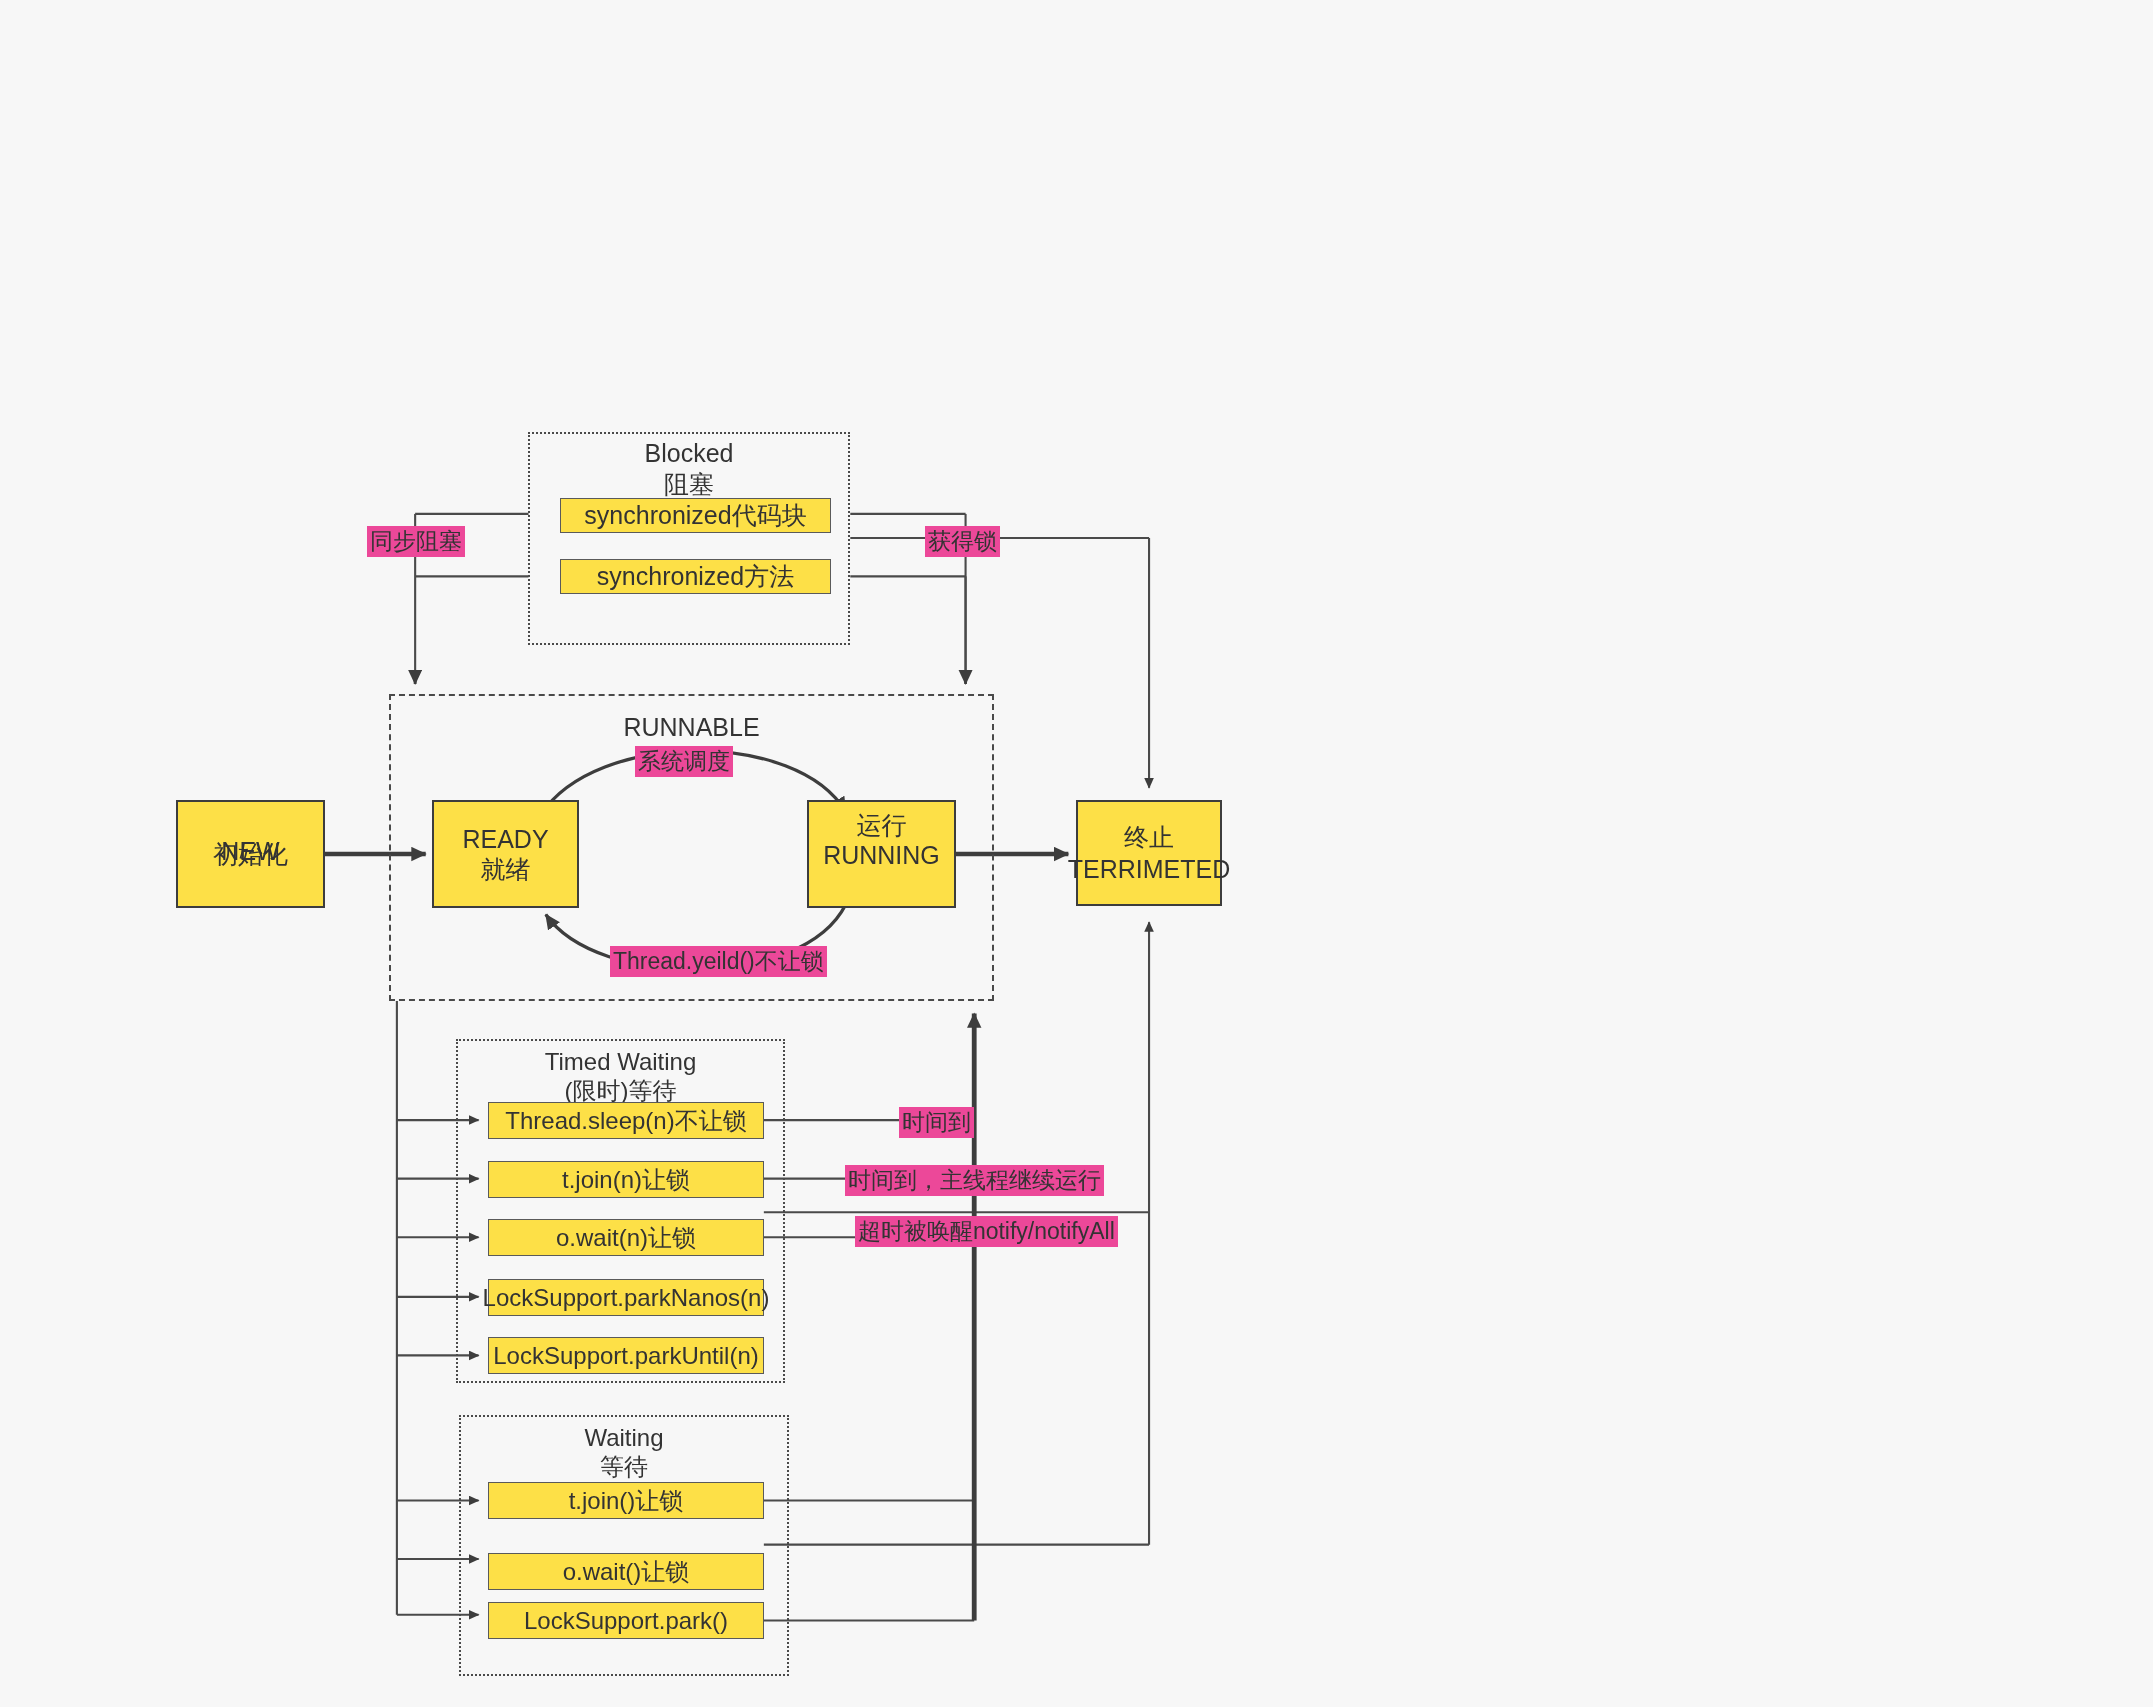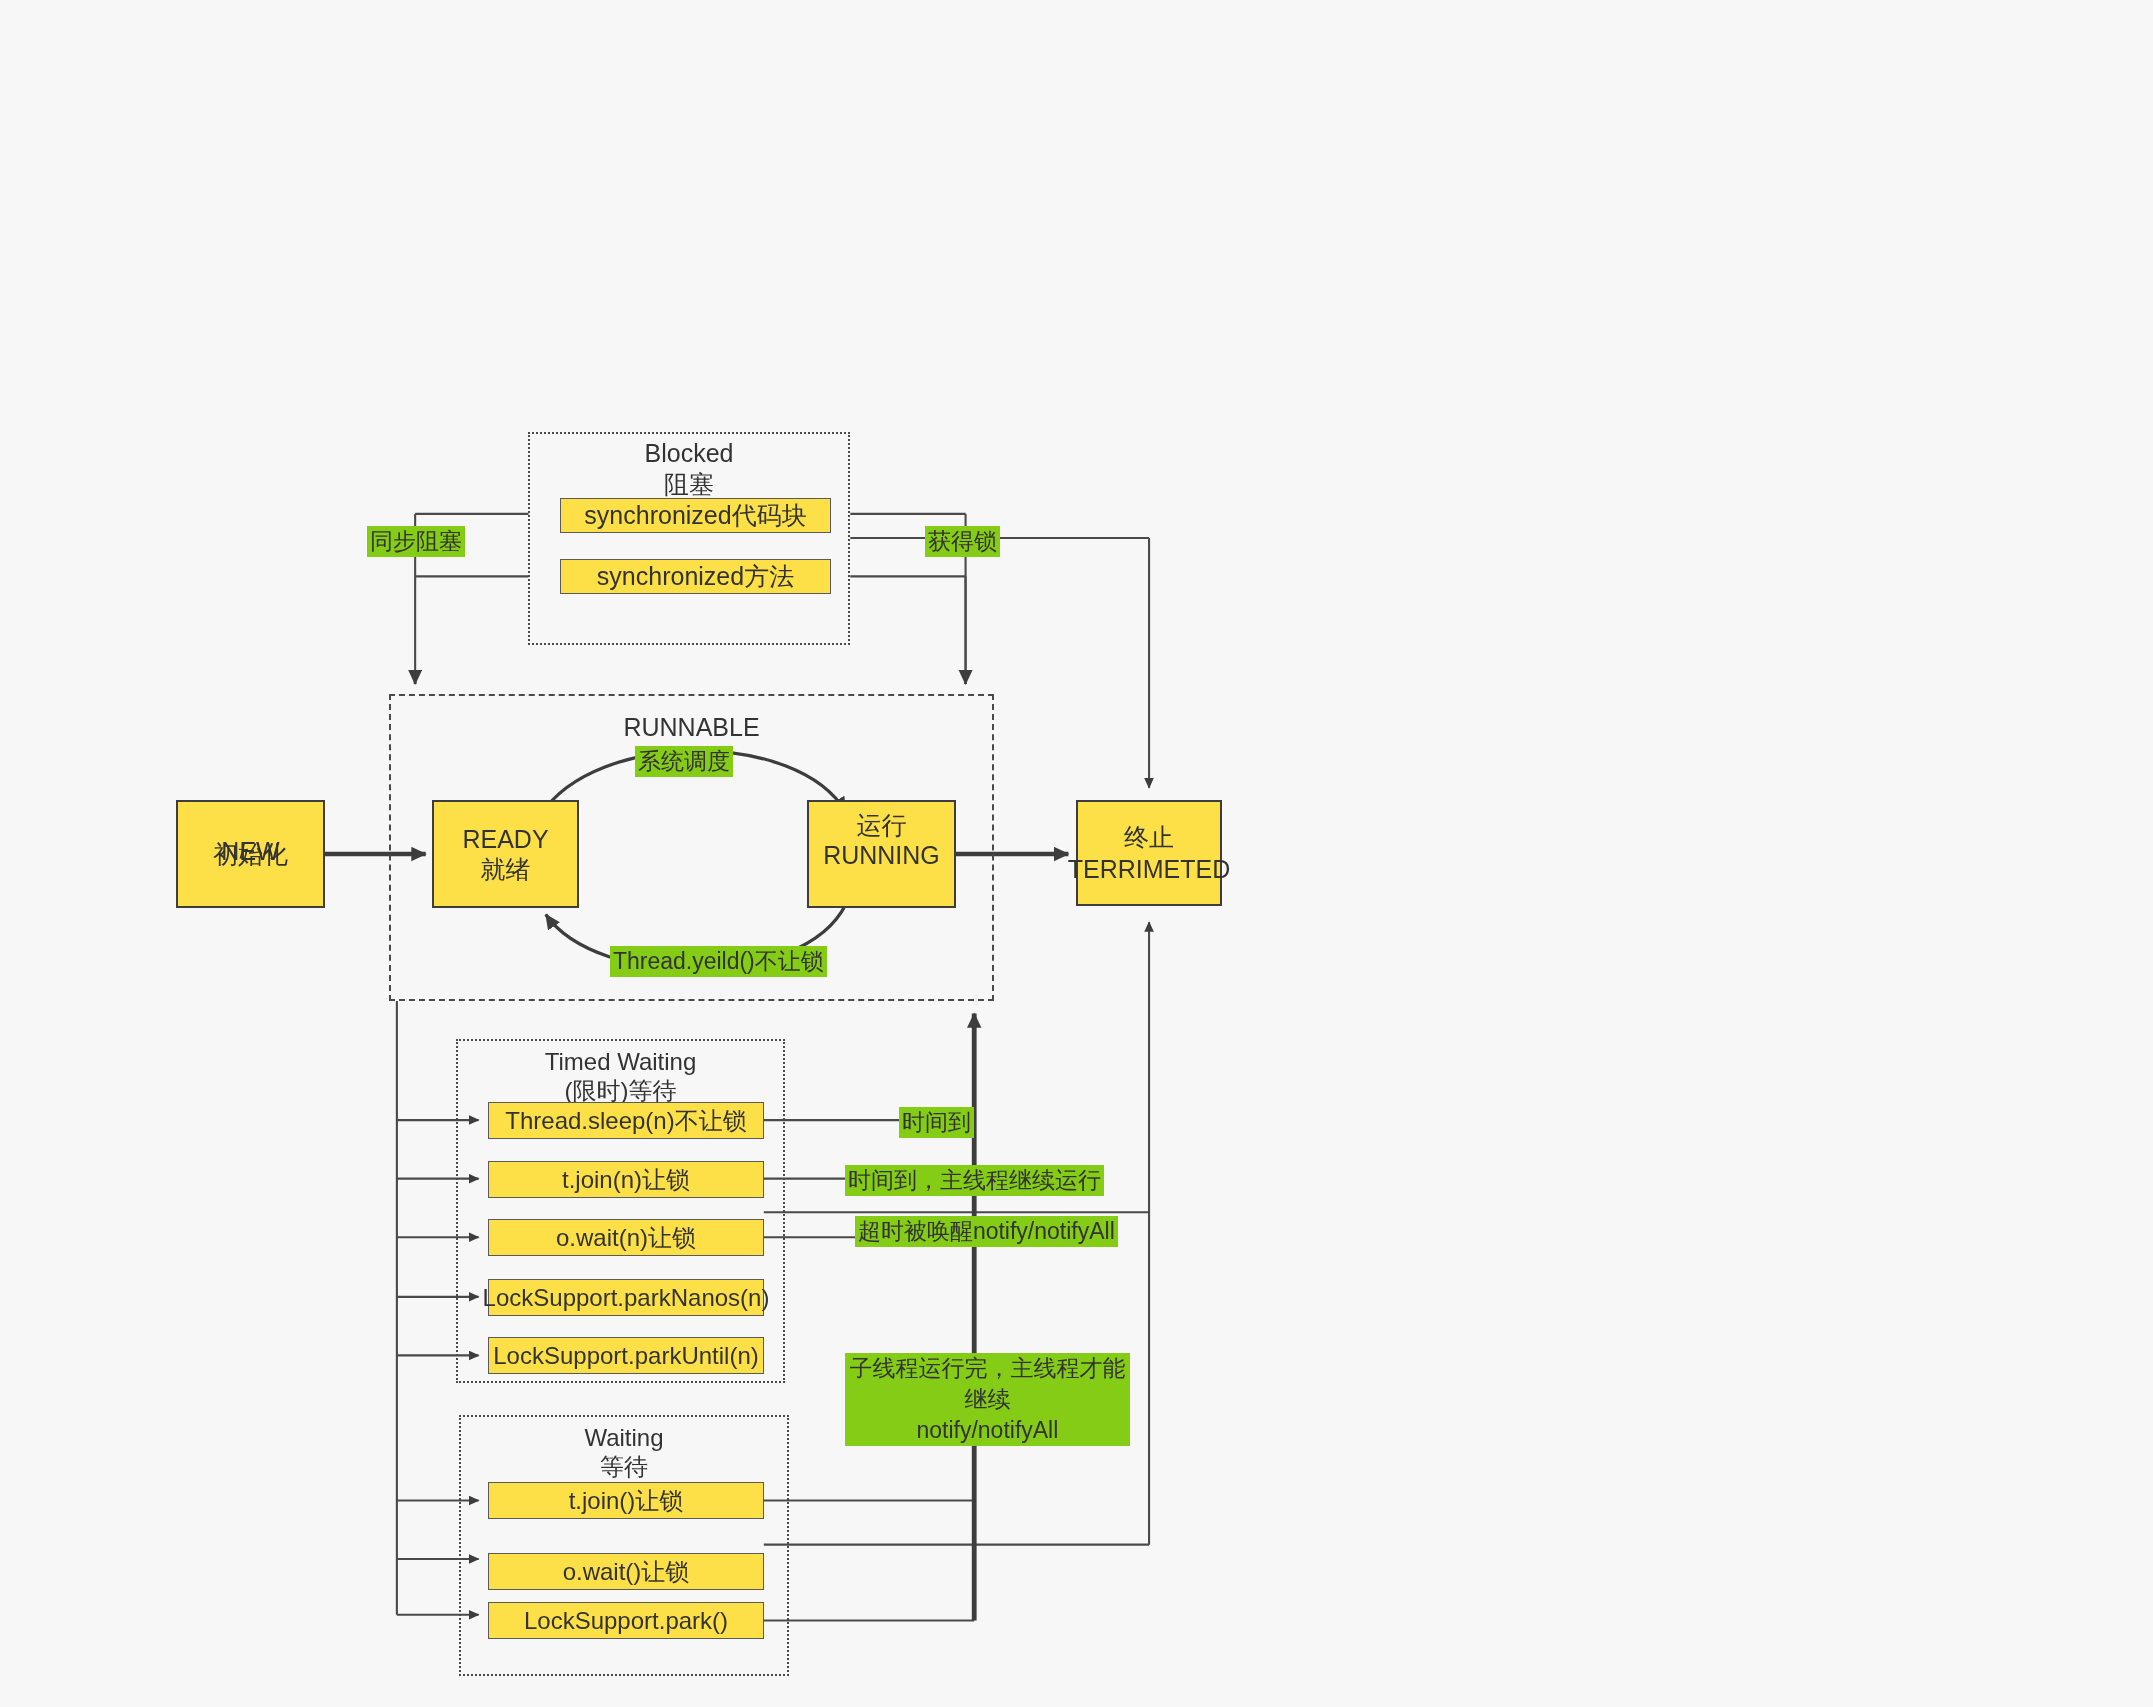--- a/index.html
+++ b/index.html
@@ -45,21 +45,21 @@
     text-align:center;
     line-height:1.3;
     color:#333;
     white-space:pre-line;
   }
   .nodebox.strong{border:2.9px solid #3d3d3d;}
 
   .edgelabel{
     position:absolute;
     color:#333;
-    background:#84cc16;
+    background:#ec4899;
     white-space:pre-line;
     text-align:center;
     line-height:1.35;
     padding:0 2.9px;
   }
   .f24{font-size:23px;}
   .f25{font-size:24px;}
   .f26{font-size:25px;}
 </style>
 </head>
@@ -191,17 +191,15 @@
   <div class="edgelabel f24" style="left:635px;top:746px;">系统调度</div>
 
   <div class="edgelabel f24" style="left:610px;top:946px;">Thread.yeild()不让锁</div>
 
   <div class="edgelabel f24" style="left:899px;top:1107px;">时间到</div>
 
   <div class="edgelabel f24" style="left:845px;top:1165px;">时间到，主线程继续运行</div>
 
   <div class="edgelabel f24" style="left:855px;top:1216px;">超时被唤醒notify/notifyAll</div>
 
-  <div class="edgelabel f24" style="left:845px;top:1353px;width:279px;">子线程运行完，主线程才能继续
-notify/notifyAll</div>
 
 </div>
 
 
 </body></html>

